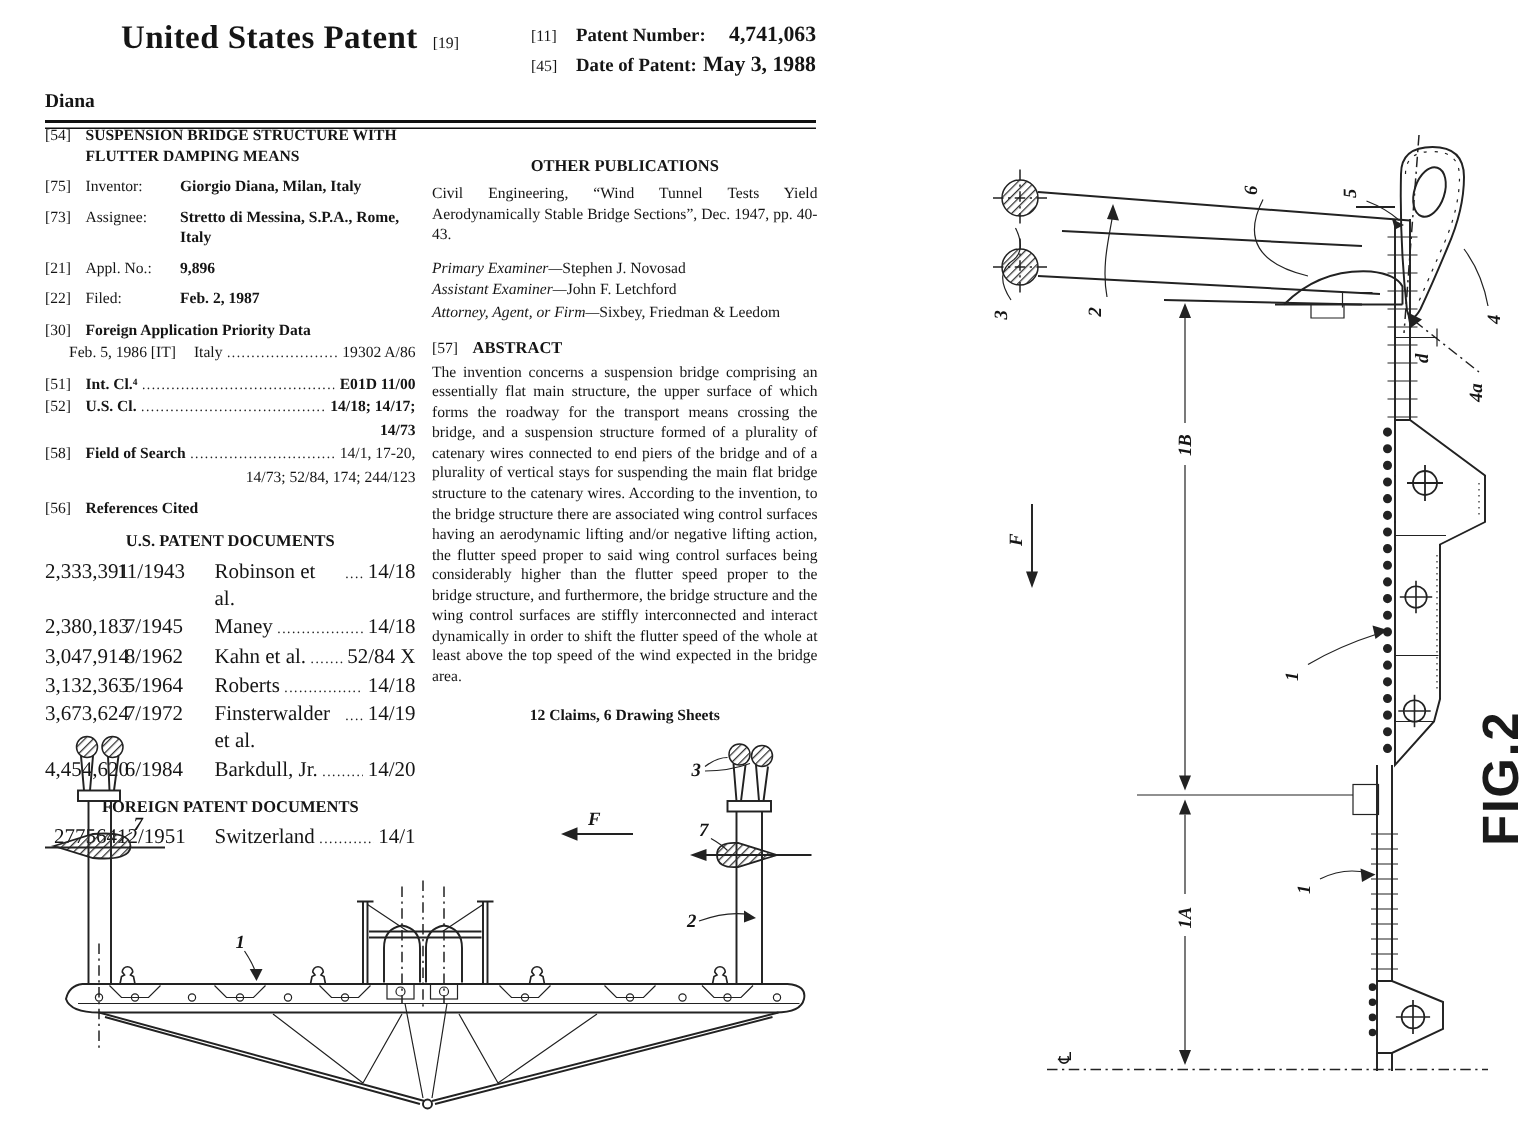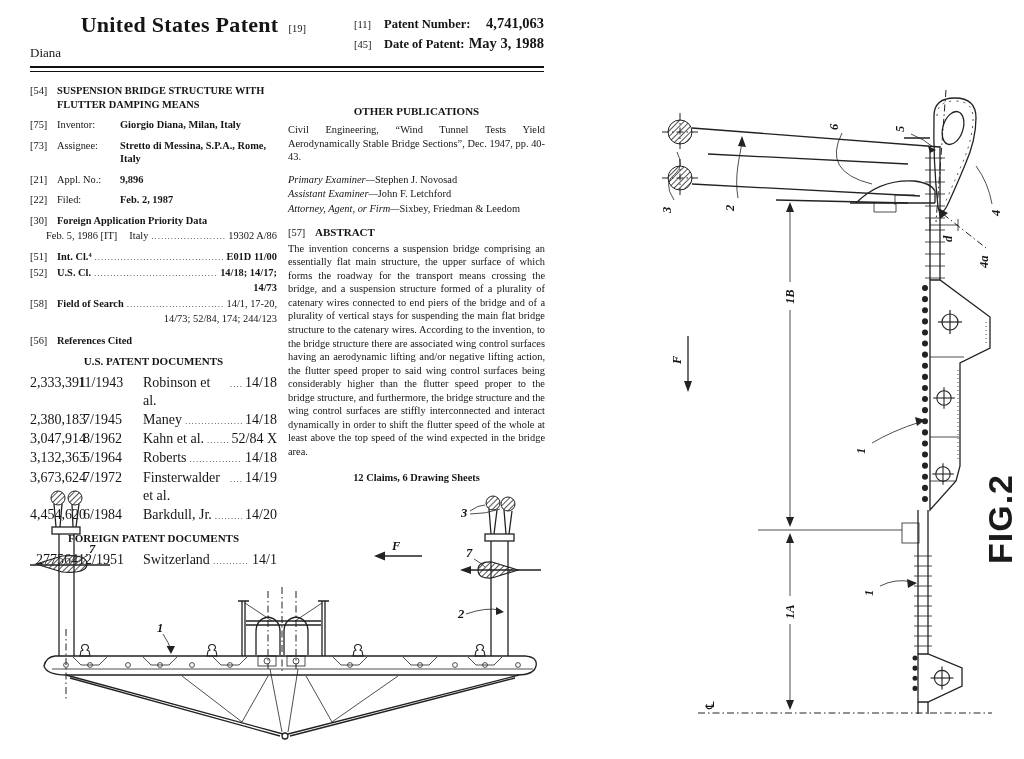--- a/index.html
+++ b/index.html
@@ -8,21 +8,21 @@
        -webkit-font-smoothing:antialiased;}
   .abs{position:absolute;}
 
   
   #header{left:30px;top:12px;width:514px;}
   .h-grid{display:flex;justify-content:space-between;}
   .h-left{flex:1;}
   .h-title-row{display:flex;align-items:baseline;gap:10px;justify-content:flex-end;}
   .h-title{font-size:22px;font-weight:bold;letter-spacing:.3px;white-space:nowrap;}
   .h-code{font-size:10.5px;}
-  .h-surname{font-size:13px;font-weight:normal;margin-top:7px;}
+  .h-surname{font-size:13px;font-weight:bold;margin-top:21px;}
   .h-right{width:238px;flex:none;}
   .h-num-row{display:flex;align-items:baseline;margin-top:3px;}
   .h-num-row .bcode{font-size:10.5px;width:30px;flex:none;padding-left:48px;}
   .h-num-row .blabel{font-size:12.5px;font-weight:bold;flex:1;}
   .h-num-row .bvalue{font-size:14.5px;font-weight:bold;text-align:right;white-space:nowrap;}
   .h-rule{margin-top:5px;height:3px;border-top:2px solid #111;border-bottom:1.5px solid #111;}
 
   
   #col-left{left:30px;top:84px;width:247px;font-size:10.4px;line-height:1.3;}
   #col-right{left:288px;top:86px;width:257px;font-size:10.4px;line-height:1.3;}

